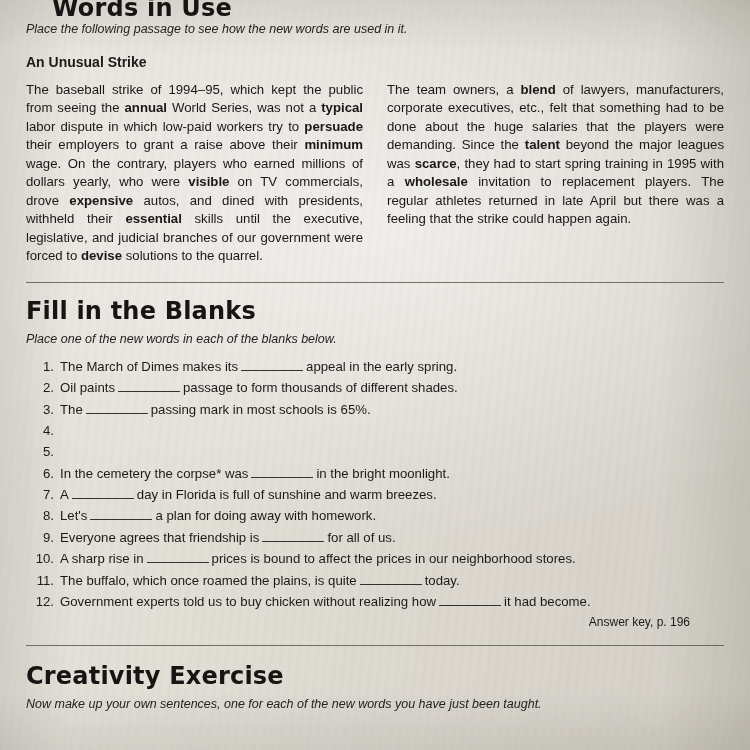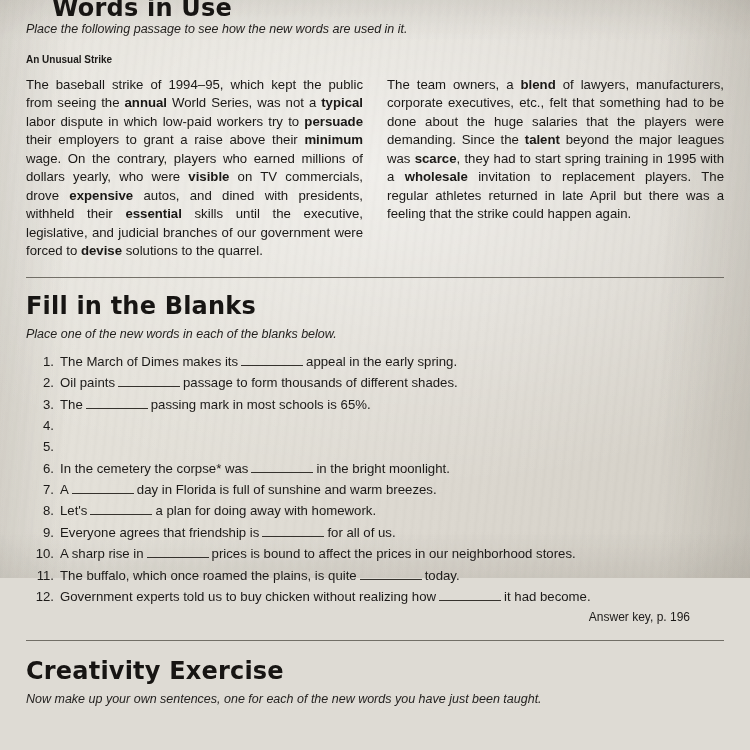--- a/index.html
+++ b/index.html
@@ -11,21 +11,21 @@
     height: 750px;
     overflow: hidden;
     background: #dedbd4;
     font-family: "Liberation Sans", sans-serif;
     color: #1c1a18;
   }
   
   .page {
     position: relative;
     width: 750px;
-    height: 578px;
+    height: 750px;
     box-sizing: border-box;
     padding: 0 26px;
     background:
       radial-gradient(ellipse 760px 420px at 52% 30%, rgba(255,255,255,0.55) 0%, rgba(255,255,255,0.12) 55%, rgba(255,255,255,0) 75%),
       linear-gradient(103deg, #e6e3dc 0%, #e2dfd7 32%, #dcd8d0 62%, #d3cfc6 100%);
   }
   .page::after {
     content: "";
     position: absolute;
     inset: 0;
@@ -62,21 +62,21 @@
     font-family: "Liberation Sans", sans-serif;
     font-style: italic;
     font-size: 12.5px;
     margin: 0;
     padding: 0;
     color: #242220;
   }
   .passage-title {
     font-family: "Liberation Sans", sans-serif;
     font-weight: bold;
-    font-size: 10px;
+    font-size: 14px;
     margin: 0;
   }
 
   .cols {
     display: flex;
     gap: 24px;
     margin-top: 11px;
   }
   .col {
     width: 345px;

